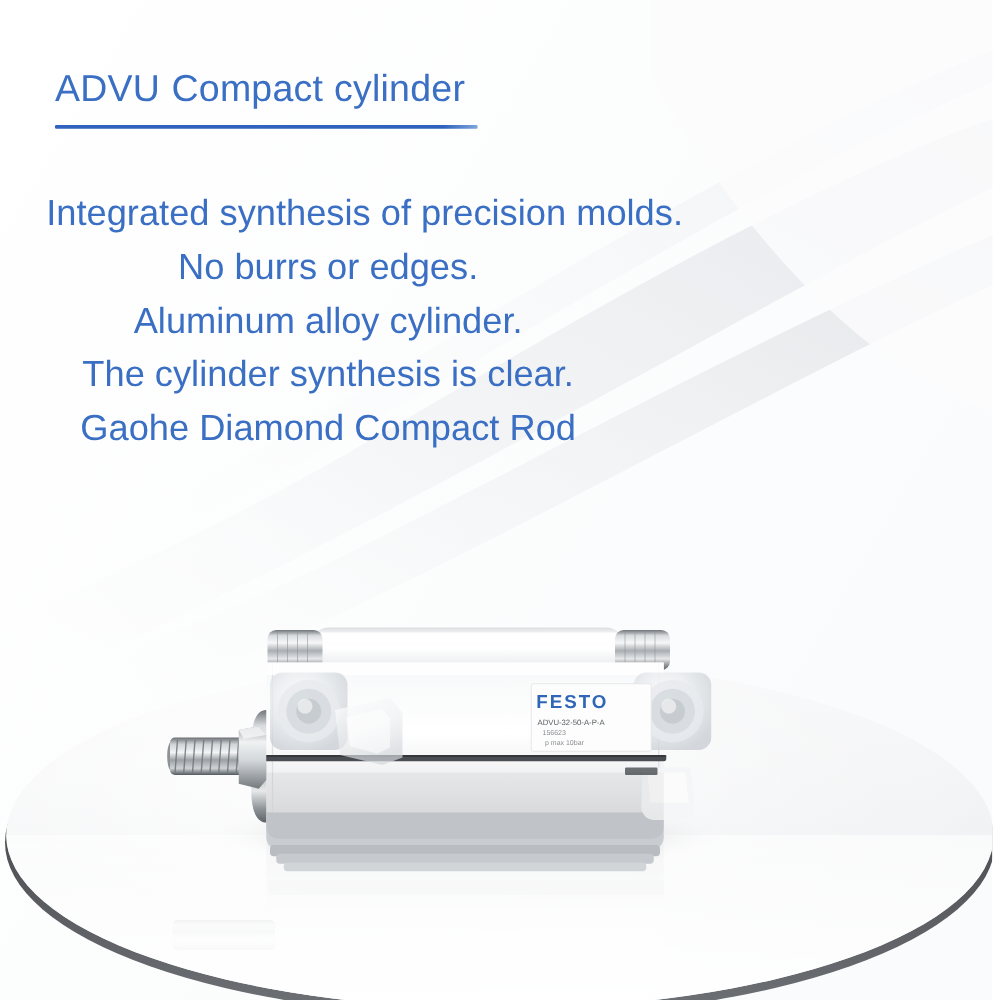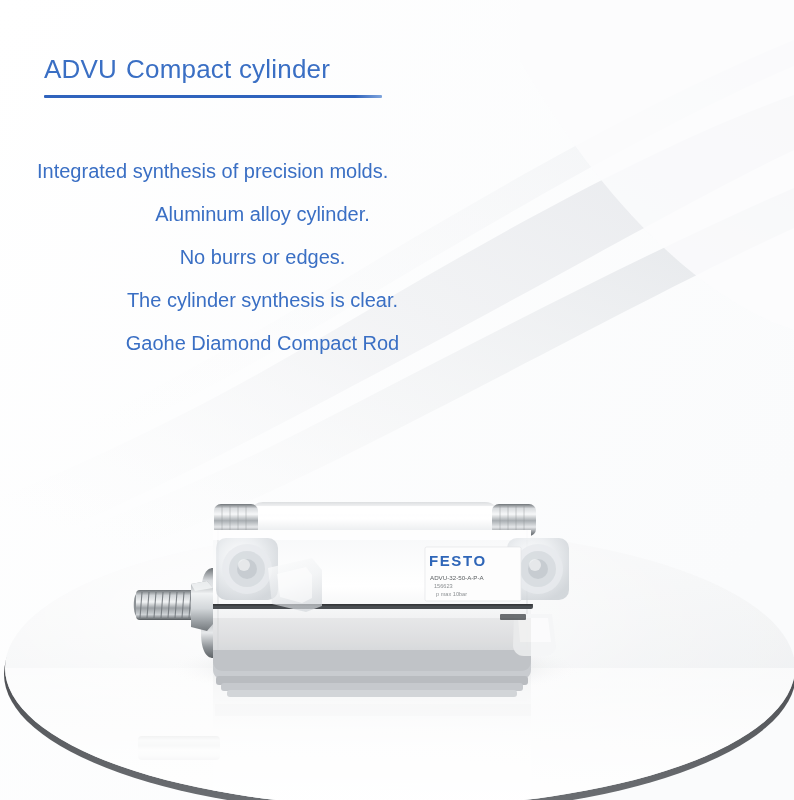--- a/index.html
+++ b/index.html
@@ -19,41 +19,41 @@
   }
 
   
   .swoosh{position:absolute;left:0;top:0;width:794px;height:800px;pointer-events:none;}
 
   
   #heading{
     position:absolute;left:44px;top:55px;width:600px;
   }
   #heading .title{
-    font-size:26px;
+    font-size:30px;
     color:#3a6fc4;
     letter-spacing:.2px;
     white-space:nowrap;
     line-height:1.15;
   }
   #heading .title .brand{margin-right:9px;}
   #heading .rule{
     margin-top:10px;
     width:338px;height:3px;
     background:linear-gradient(90deg,#2f63bd 0%,#2f63bd 92%,#7fa5dd 100%);
     border-radius:1px;
   }
 
   
   #features{
     position:absolute;left:35px;top:150px;width:455px;
     text-align:center;
   }
   #features .line{
-    font-size:20px;
+    font-size:29px;
     color:#3a6fc4;
     line-height:43px;
     white-space:nowrap;
   }
   #features .line.l0{text-align:left;margin-left:2px;}
 
   
   #scene{position:absolute;left:0;top:418px;width:747px;height:382px;}
   #scene svg{display:block;}
 
@@ -109,22 +109,22 @@
 
   <div id="heading">
     <div class="title">
       <span class="brand">ADVU</span><span>Compact cylinder</span>
     </div>
     <div class="rule"></div>
   </div>
 
   <div id="features">
     <div class="line l0">Integrated synthesis of precision molds.</div>
+    <div class="line">No burrs or edges.</div>
     <div class="line">Aluminum alloy cylinder.</div>
-    <div class="line">No burrs or edges.</div>
     <div class="line">The cylinder synthesis is clear.</div>
     <div class="line">Gaohe Diamond Compact Rod</div>
   </div>
 
   <div id="scene">
   <svg viewBox="0 0 794 382" width="794" height="382">
     <defs>
 
       <linearGradient id="platTop" x1="0" y1="0" x2="0.35" y2="1">
         <stop offset="0%" stop-color="#fafafb"></stop>

